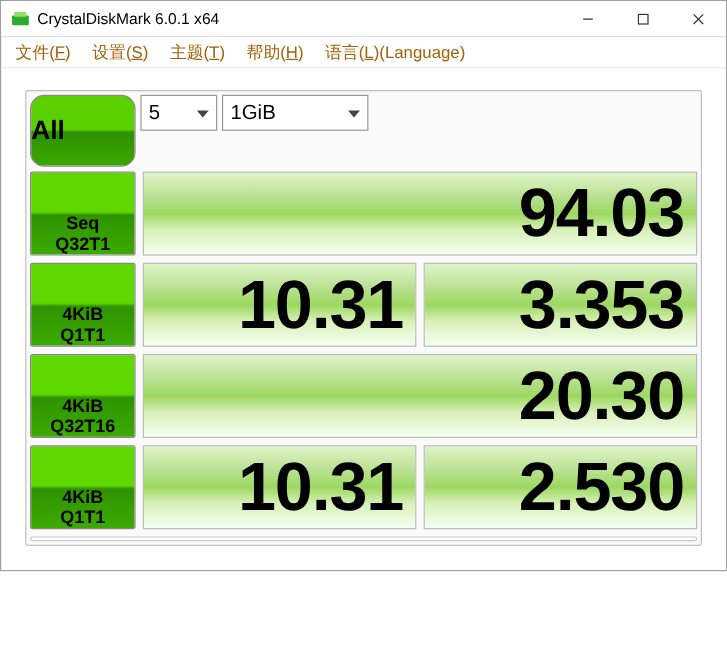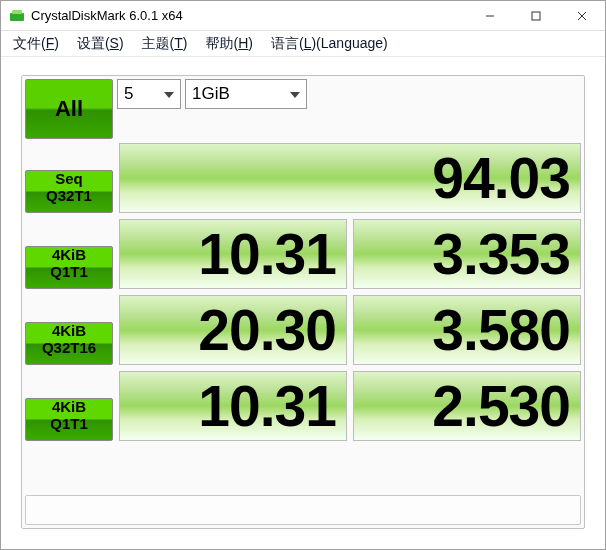--- a/index.html
+++ b/index.html
@@ -3,21 +3,21 @@
 <meta charset="utf-8">
 <style>
   * { box-sizing: border-box; }
   body {
     margin: 0;
     background: #fff;
     font-family: "Segoe UI", "Microsoft YaHei", Arial, sans-serif;
   }
   .window {
     width: 606px;
-    height: 550px;
+    height: 476px;
     border: 1px solid #a0a0a0;
     background: #fff;
     position: relative;
   }
   
   .titlebar {
     height: 30px;
     display: flex;
     align-items: center;
     background: #fff;
@@ -40,43 +40,43 @@
   }
   .win-btn svg { width: 10px; height: 10px; }
   
   .menubar {
     height: 26px;
     display: flex;
     align-items: center;
     padding: 0 6px;
     gap: 6px;
     font-size: 14px;
-    color: #0f172a;
+    color: #a16207;
     border-bottom: 1px solid #e8e8e8;
   }
   .menu-item { padding: 2px 6px; cursor: default; }
   .menu-item u { text-decoration: underline; }
   
   .content {
     position: absolute;
     left: 20px; right: 20px; top: 74px; bottom: 20px;
     border: 1px solid #c0c0c0;
     border-radius: 2px;
     display: flex;
     flex-direction: column;
     padding: 3px;
     background: #fafafa;
   }
   .btn-all {
     width: 88px;
     height: 60px;
     background: linear-gradient(to bottom, #5ad000 0%, #5ad000 48%, #2f9000 52%, #3aa800 100%);
     border: 1px solid #888;
-    border-radius: 2px;
-    display: flex; align-items: center; justify-content: center;
+    border-radius: 12px;
+    display: flex; align-items: center; justify-content: flex-start;
     font-size: 22px;
     font-weight: bold;
     color: #000;
   }
   .selects { display:flex; gap:4px; flex:1; }
   .sel {
     border: 1px solid #999;
     background: #fff;
     height: 30px;
     font-size: 17px;
@@ -121,27 +121,26 @@
     display: flex;
     gap: 6px;
     height: 70px;
   }
   .btn-test {
     width: 88px;
     background: linear-gradient(to bottom, #5fd800 0%, #5fd800 48%, #2f9300 52%, #3cab00 100%);
     border: 1px solid #888;
     border-radius: 2px;
     display: flex; flex-direction: column;
-    align-items: center; justify-content: flex-start;
+    align-items: center; justify-content: flex-end;
     font-size: 15px;
     font-weight: bold;
     color: #000;
     line-height: 1.1;
     text-align: center;
-    margin-top: 27px;
   }
   .val-cell {
     flex: 1;
     border: 1px solid #bbb;
     background: linear-gradient(to bottom, #dff5c8 0%, #b8e090 30%, #9cd860 50%, #d8f0b8 70%, #f4fff0 100%);
     display: flex;
     align-items: center;
     justify-content: flex-end;
     padding: 0 10px;
     font-size: 57px;
@@ -235,21 +234,20 @@
         </div>
         <div class="val-cell">10.31</div>
         <div class="val-cell">3.353</div>
       </div>
       <div class="data-row">
         <div class="btn-test">
           <span>4KiB</span>
           <span>Q32T16</span>
         </div>
         <div class="val-cell">20.30</div>
-        <div class="val-cell">3.580</div>
       </div>
       <div class="data-row">
         <div class="btn-test">
           <span>4KiB</span>
           <span>Q1T1</span>
         </div>
         <div class="val-cell">10.31</div>
         <div class="val-cell">2.530</div>
       </div>
     </div>

